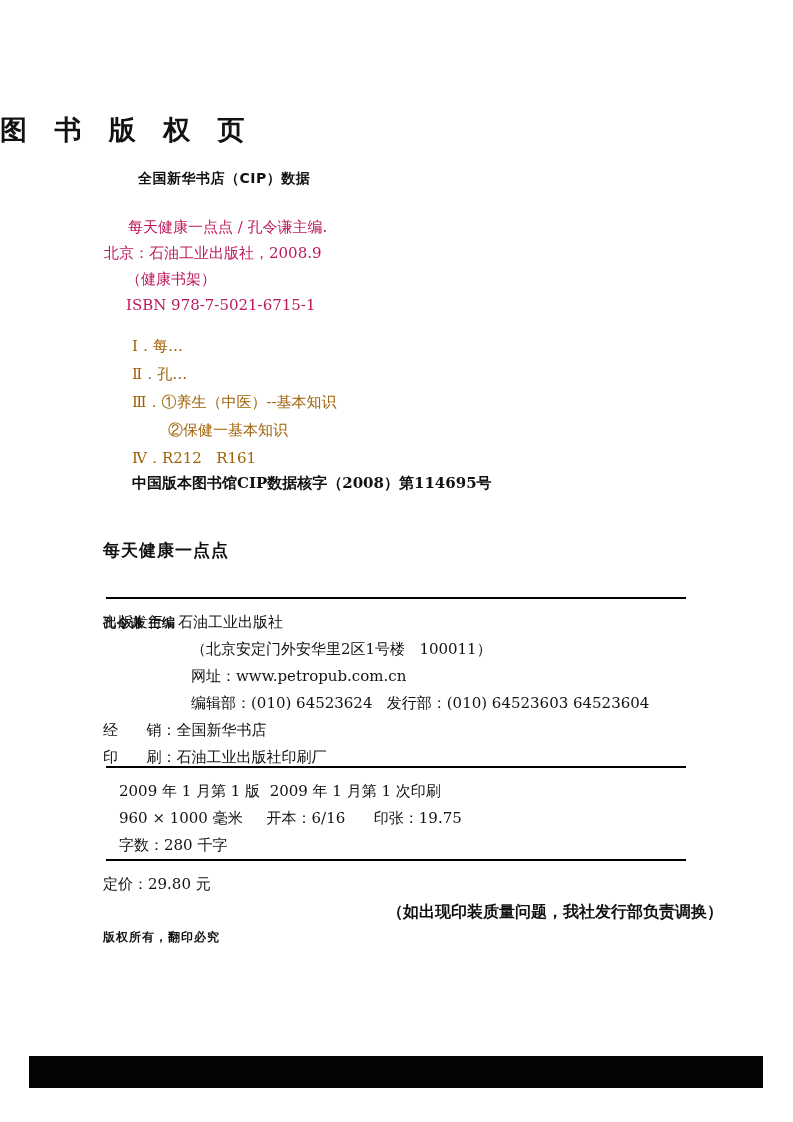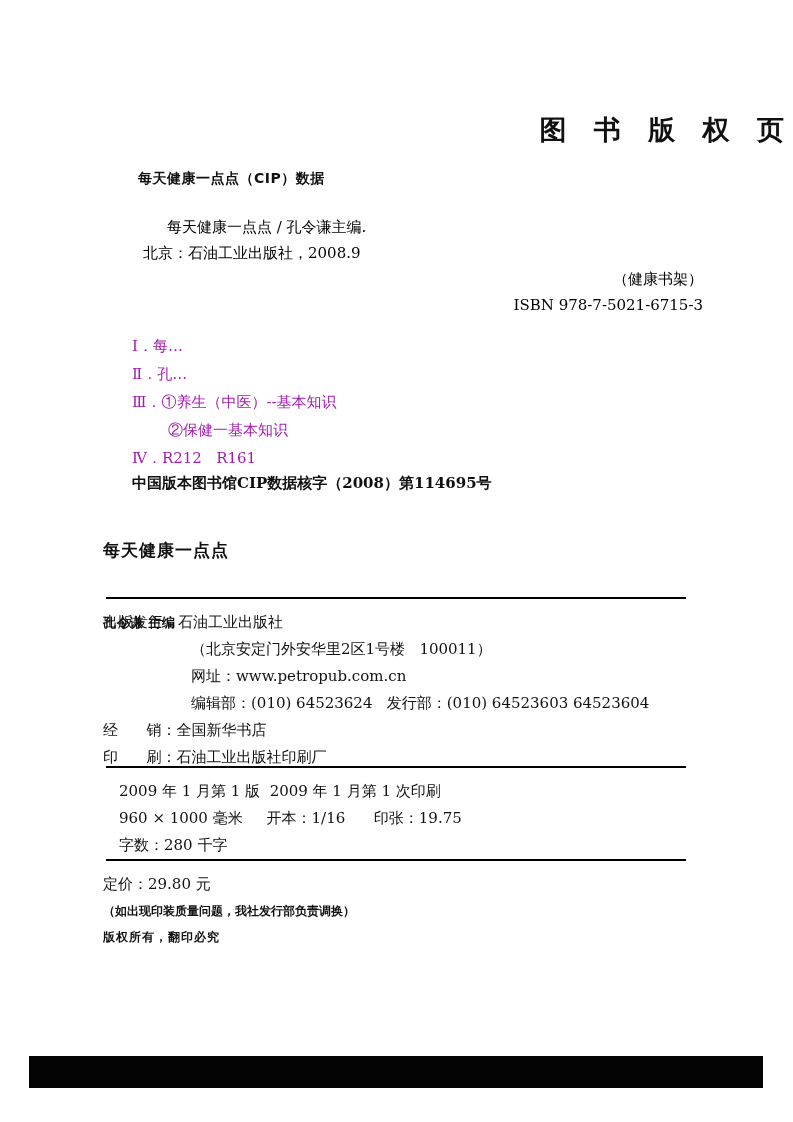--- a/index.html
+++ b/index.html
@@ -21,21 +21,21 @@
     inset: 0;
     background: #ffffff;
   }
 
   
   .page-title {
     position: absolute;
     left: 0;
     top: 112px;
     width: 793px;
-    text-align: right;
+    text-align: left;
     font-family: "DejaVu Serif", "Liberation Serif", serif;
     font-weight: bold;
     font-size: 27px;
     letter-spacing: 9px;
     color: #111;
   }
 
   
   .cip-heading {
     position: absolute;
@@ -49,36 +49,35 @@
   }
 
   .cip-body {
     position: absolute;
     left: 104px;
     top: 214px;
     width: 560px;
     font-family: "DejaVu Serif", "Liberation Serif", serif;
     font-size: 15px;
     line-height: 26px;
-    color: #000000;
-    margin-left: 39px;
+    color: #be185d;
   }
   .cip-body .ln { white-space: pre; }
   .cip-body .ind1 { padding-left: 24px; }
-  .cip-body .ind2 { padding-left: 22px; text-align: right; }
+  .cip-body .ind2 { padding-left: 22px; }
 
   .cip-class {
     position: absolute;
     left: 104px;
     top: 332px;
     width: 560px;
     font-family: "DejaVu Serif", "Liberation Serif", serif;
     font-size: 15px;
     line-height: 28px;
-    color: #a21caf;
+    color: #a16207;
   }
   .cip-class .ln { white-space: pre; padding-left: 28px; }
   .cip-class .sub { padding-left: 64px; }
 
   .cip-number {
     position: absolute;
     left: 132px;
     top: 474px;
     font-family: "DejaVu Serif", "Liberation Serif", serif;
     font-weight: bold;
@@ -159,21 +158,22 @@
     width: 620px;
     font-family: "DejaVu Serif", "Liberation Serif", serif;
     font-size: 15px;
     line-height: 27px;
     color: #111;
   }
   .price-block .row { white-space: pre; }
   .price-block .note {
     font-family: "DejaVu Sans", "Liberation Sans", sans-serif;
     font-weight: bold;
-    font-size: 12px;
+    font-size: 16px;
+    text-align: right;
   }
   .price-block .copyright {
     font-family: Liberation Mono, monospace;
     font-weight: bold;
     font-size: 12px;
     letter-spacing: 1px;
   }
 
   
   .scan-bar {
@@ -185,27 +185,27 @@
     background: #040404;
   }
 </style>
 </head>
 <body>
 
 <div class="page">
 
   <div class="page-title">图 书 版 权 页</div>
 
-  <div class="cip-heading">每天健康一点点（CIP）数据</div>
+  <div class="cip-heading">全国新华书店（CIP）数据</div>
 
   <div class="cip-body">
     <div class="ln ind1">每天健康一点点 / 孔令谦主编.</div>
     <div class="ln">北京：石油工业出版社，2008.9</div>
     <div class="ln ind2">（健康书架）</div>
-    <div class="ln ind2">ISBN 978-7-5021-6715-3</div>
+    <div class="ln ind2">ISBN 978-7-5021-6715-1</div>
   </div>
 
   <div class="cip-class">
     <div class="ln">Ⅰ．每…</div>
     <div class="ln">Ⅱ．孔…</div>
     <div class="ln">Ⅲ．①养生（中医）--基本知识</div>
     <div class="ln sub">②保健一基本知识</div>
     <div class="ln">Ⅳ．R212   R161</div>
   </div>
 
@@ -222,21 +222,21 @@
     <div class="row hang"><span>网址：</span><span>www.petropub.com.cn</span></div>
     <div class="row hang"><span>编辑部：</span><span>(010) 64523624</span><span>   </span><span>发行部：</span><span>(010) 64523603 64523604</span></div>
     <div class="row"><span>经      销：</span><span>全国新华书店</span></div>
     <div class="row"><span>印      刷：</span><span>石油工业出版社印刷厂</span></div>
   </div>
 
   <div class="rule rule-2"></div>
 
   <div class="print-block">
     <div class="row"><span>2009 年 1 月第 1 版  2009 年 1 月第 1 次印刷</span></div>
-    <div class="row"><span>960 × 1000 毫米</span><span>     </span><span>开本：</span><span>1/16</span><span>      </span><span>印张：</span><span>19.75</span></div>
+    <div class="row"><span>960 × 1000 毫米</span><span>     </span><span>开本：</span><span>6/16</span><span>      </span><span>印张：</span><span>19.75</span></div>
     <div class="row"><span>字数：</span><span>280 千字</span></div>
   </div>
 
   <div class="rule rule-3"></div>
 
   <div class="price-block">
     <div class="row"><span>定价：</span><span>29.80 元</span></div>
     <div class="row note">（如出现印装质量问题，我社发行部负责调换）</div>
     <div class="row copyright">版权所有，翻印必究</div>
   </div>

